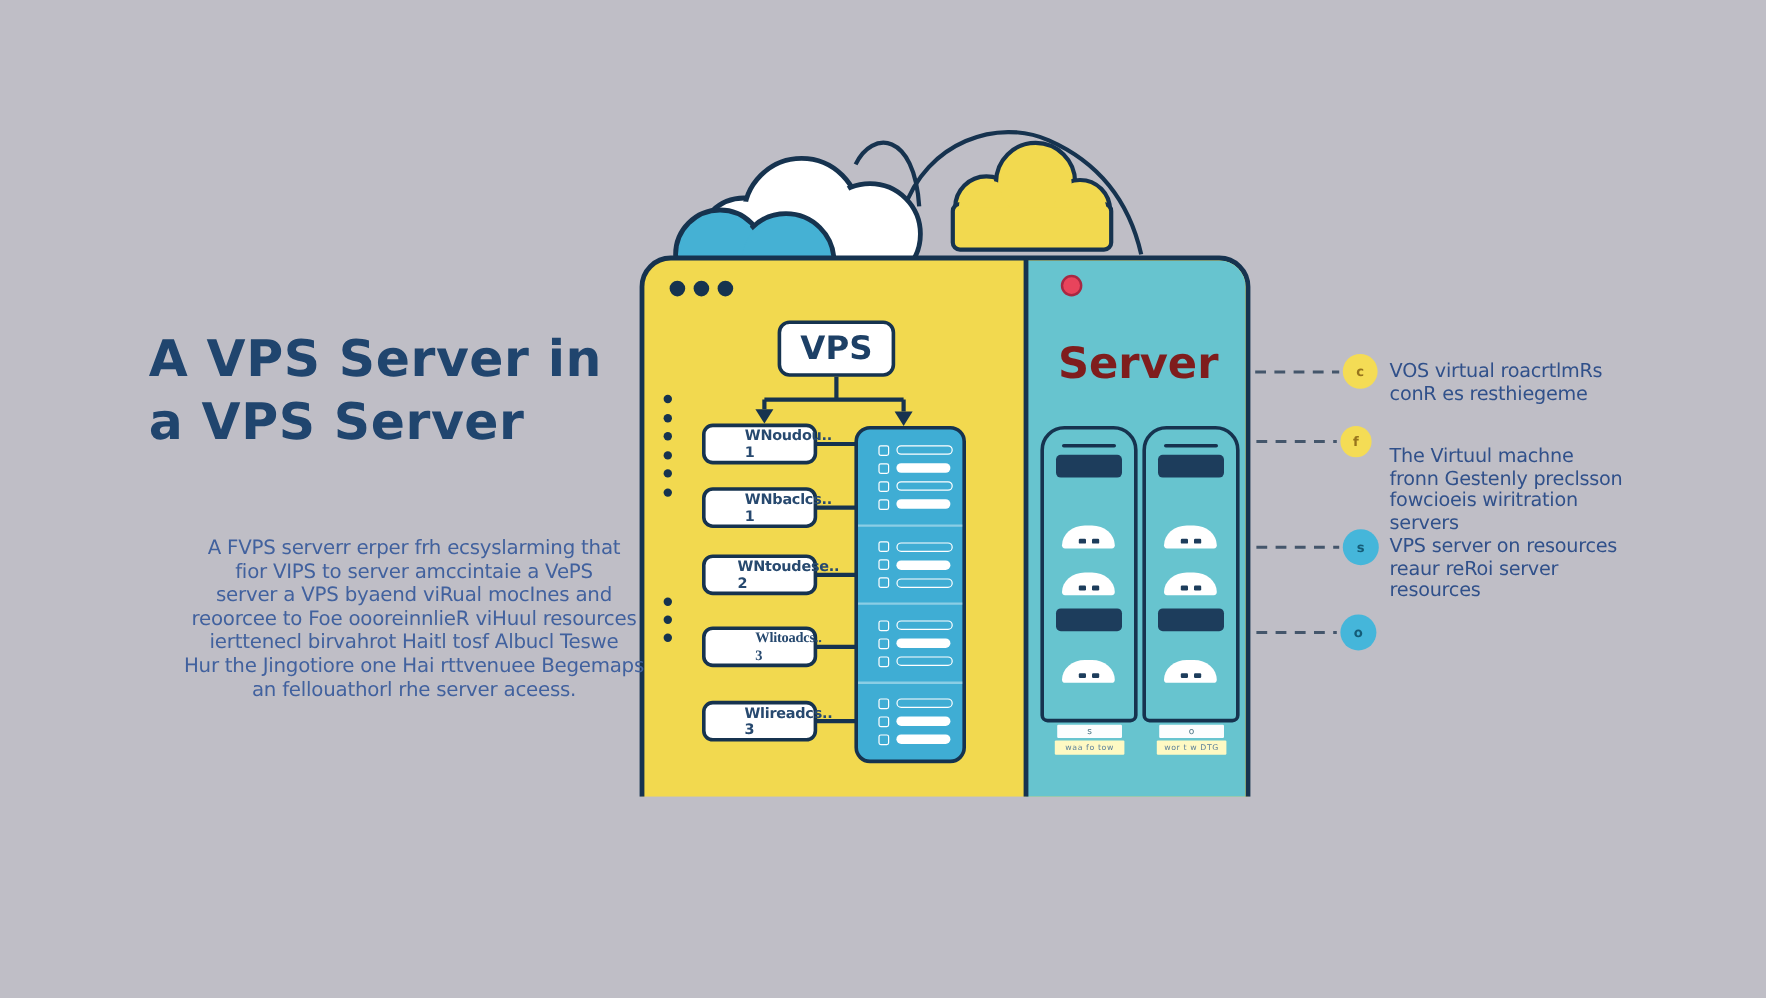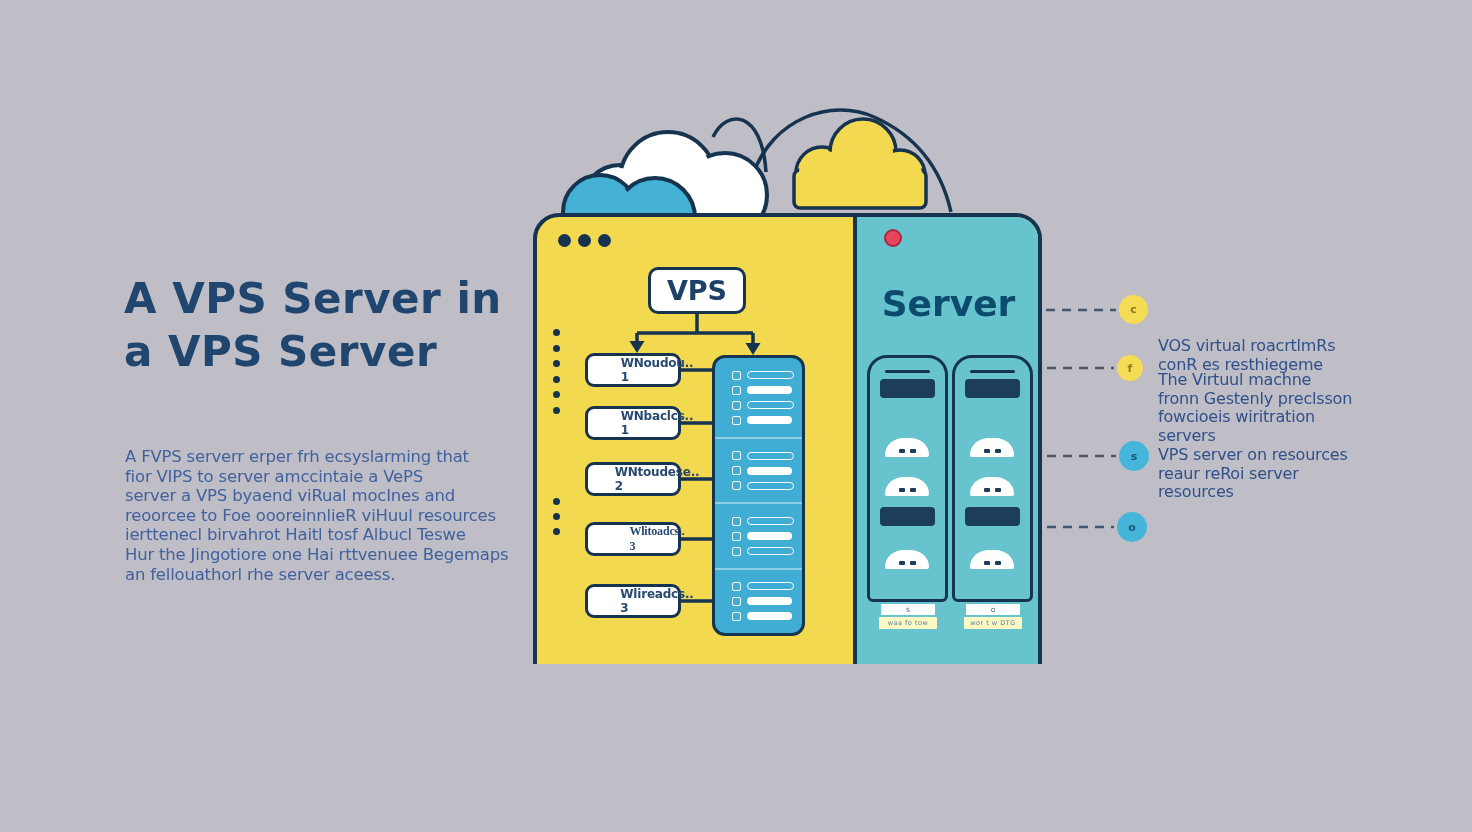--- a/index.html
+++ b/index.html
@@ -10,21 +10,21 @@
 
   .main-panel{position:absolute;left:533px;top:213px;width:509px;height:462px;box-sizing:border-box;
               border:4px solid #16334f;border-radius:26px 26px 10px 10px;background:#f2d94f;
               overflow:hidden;z-index:2;}
   .server-side{position:absolute;top:0;bottom:0;left:318px;right:0;background:#67c4cf;}
   .panel-divider{position:absolute;left:853px;top:215px;width:4px;height:458px;background:#16334f;z-index:3;}
 
   .page-title{position:absolute;left:124px;top:272px;font-size:42px;font-weight:bold;color:#20456e;
               line-height:53px;white-space:pre-line;letter-spacing:.5px;z-index:4;}
   .description{position:absolute;left:125px;top:447px;width:440px;font-size:16.5px;color:#41619e;
-               line-height:19.6px;white-space:pre-line;z-index:4;letter-spacing:-0.2px;}
+               line-height:19.6px;white-space:pre-line;z-index:4;letter-spacing:-0.2px;text-align:center;}
 
   .dots-row{position:absolute;left:558px;top:234px;display:flex;gap:7px;z-index:4;}
   .dot-lg{width:13px;height:13px;border-radius:50%;background:#16334f;}
   .dots-col{position:absolute;left:553px;display:flex;flex-direction:column;gap:8.5px;z-index:4;}
   .dot-sm{width:7px;height:7px;border-radius:50%;background:#16334f;}
 
   .vps-box{position:absolute;left:648px;top:267px;width:98px;height:47px;box-sizing:border-box;
            background:#fff;border:3.5px solid #16334f;border-radius:10px;display:flex;align-items:center;
            justify-content:center;font-size:27px;font-weight:bold;color:#1d4066;z-index:4;}
 
@@ -39,21 +39,21 @@
   .list-section.tall{flex:1.25;}
   .list-section + .list-section{border-top:2px solid rgba(255,255,255,.4);}
   .li-row{display:flex;align-items:center;gap:6px;}
   .li-check{width:9px;height:9px;box-sizing:border-box;border:1.6px solid #fff;border-radius:2px;}
   .li-bar{width:45px;height:8px;background:#fff;border-radius:4px;}
   .li-bar.hollow{height:6px;box-sizing:content-box;background:none;border:1.8px solid #fff;}
 
   .red-dot{position:absolute;left:884px;top:229px;width:18px;height:18px;box-sizing:border-box;
            border-radius:50%;background:#e8445c;border:2.5px solid #a82843;z-index:4;}
   .server-title{position:absolute;left:855px;top:283px;width:187px;text-align:center;font-size:36px;
-                font-weight:bold;color:#0c4a6e;z-index:4;}
+                font-weight:bold;color:#7f1d1d;z-index:4;}
 
   .tower{position:absolute;top:355px;width:81px;height:247px;box-sizing:border-box;background:#67c4cf;
          border:3.5px solid #16334f;border-radius:20px 20px 6px 6px;z-index:4;}
   .tower.left{left:867px;} .tower.right{left:952px;}
   .t-line{position:absolute;top:12px;left:15px;right:15px;height:3px;background:#16334f;border-radius:2px;}
   .t-slot{position:absolute;left:10px;right:10px;height:19px;background:#1d3d5c;border-radius:4px;}
   .t-slot.s1{top:21px;} .t-slot.s2{top:149px;}
   .t-dome{position:absolute;left:15px;width:44px;height:19px;box-sizing:border-box;background:#fff;
           border-radius:22px 22px 3px 3px / 19px 19px 3px 3px;display:flex;align-items:flex-end;
           justify-content:center;gap:5px;padding-bottom:4px;}
@@ -69,21 +69,21 @@
           z-index:4;font-size:11px;font-weight:600;}
   .marker.yellow{background:#f4dc55;color:#97741d;}
   .marker.blue{background:#45b6da;color:#145c77;}
   .m1{left:1119px;top:295px;width:29px;height:29px;}
   .m2{left:1117px;top:355px;width:26px;height:26px;}
   .m3{left:1119px;top:441px;width:30px;height:30px;}
   .m4{left:1117px;top:512px;width:30px;height:30px;}
 
   .ann-text{position:absolute;left:1158px;font-size:16px;color:#30508a;line-height:18.6px;
             white-space:pre-line;z-index:4;letter-spacing:-0.2px;}
-  .a1{top:300px;margin-top:37px;} .a2{top:358px;margin-top:13px;} .a3{top:446px;} .a4{top:516px;}
+  .a1{top:300px;} .a2{top:358px;margin-top:13px;} .a3{top:446px;} .a4{top:516px;}
 </style>
 </head>
 <body>
 
 <div class="canvas">
 
   <svg class="svg-bg" viewBox="0 0 1472 832">
     <g fill="none" stroke="#16334f" stroke-width="3.5">
       <path d="M713 137 C727 108 762 110 766 172"></path>
       <path d="M753 175 C772 118 832 98 874 117 C917 136 941 168 951 212"></path>

